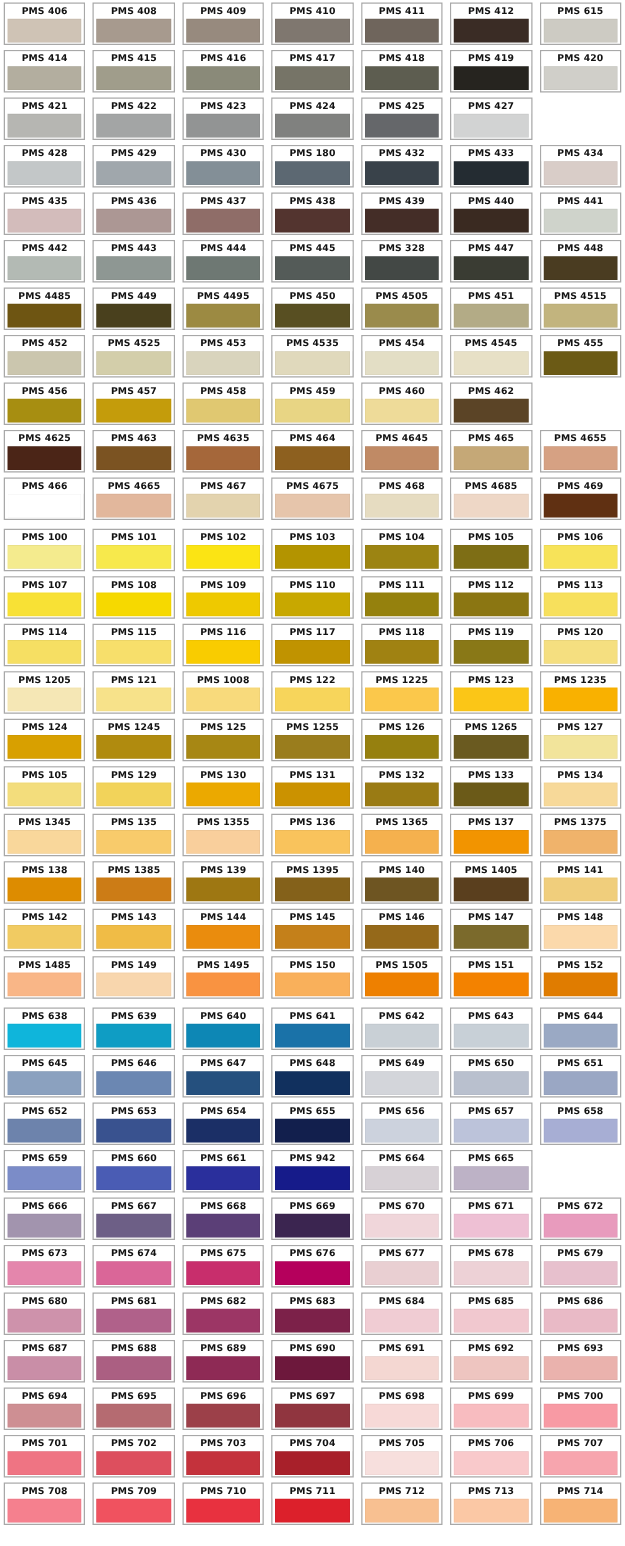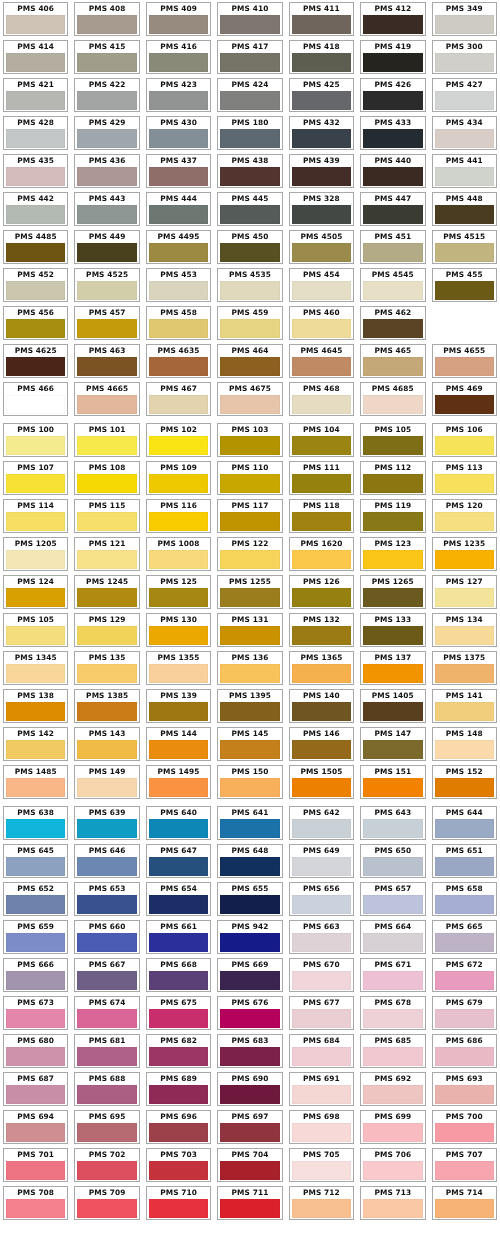--- a/index.html
+++ b/index.html
@@ -126,21 +126,21 @@
         <div class="cell">
           <div class="card">
             <div class="label">PMS 412</div>
             <div class="swatch-wrap">
               <div class="swatch" style="background-color: rgb(58, 44, 37);"></div>
             </div>
           </div>
         </div>
         <div class="cell">
           <div class="card">
-            <div class="label">PMS 349</div>
+            <div class="label">PMS 615</div>
             <div class="swatch-wrap">
               <div class="swatch" style="background-color: rgb(205, 203, 195);"></div>
             </div>
           </div>
         </div>
       </div>
       <div class="row">
         <div class="cell">
           <div class="card">
             <div class="label">PMS 414</div>
@@ -184,21 +184,21 @@
         <div class="cell">
           <div class="card">
             <div class="label">PMS 419</div>
             <div class="swatch-wrap">
               <div class="swatch" style="background-color: rgb(38, 36, 31);"></div>
             </div>
           </div>
         </div>
         <div class="cell">
           <div class="card">
-            <div class="label">PMS 300</div>
+            <div class="label">PMS 420</div>
             <div class="swatch-wrap">
               <div class="swatch" style="background-color: rgb(208, 207, 201);"></div>
             </div>
           </div>
         </div>
       </div>
       <div class="row">
         <div class="cell">
           <div class="card">
             <div class="label">PMS 421</div>
@@ -229,28 +229,20 @@
             <div class="swatch-wrap">
               <div class="swatch" style="background-color: rgb(128, 129, 127);"></div>
             </div>
           </div>
         </div>
         <div class="cell">
           <div class="card">
             <div class="label">PMS 425</div>
             <div class="swatch-wrap">
               <div class="swatch" style="background-color: rgb(101, 103, 106);"></div>
-            </div>
-          </div>
-        </div>
-        <div class="cell">
-          <div class="card">
-            <div class="label">PMS 426</div>
-            <div class="swatch-wrap">
-              <div class="swatch" style="background-color: rgb(43, 43, 43);"></div>
             </div>
           </div>
         </div>
         <div class="cell">
           <div class="card">
             <div class="label">PMS 427</div>
             <div class="swatch-wrap">
               <div class="swatch" style="background-color: rgb(210, 211, 211);"></div>
             </div>
           </div>
@@ -916,21 +908,21 @@
         <div class="cell">
           <div class="card">
             <div class="label">PMS 122</div>
             <div class="swatch-wrap">
               <div class="swatch" style="background-color: rgb(247, 213, 91);"></div>
             </div>
           </div>
         </div>
         <div class="cell">
           <div class="card">
-            <div class="label">PMS 1620</div>
+            <div class="label">PMS 1225</div>
             <div class="swatch-wrap">
               <div class="swatch" style="background-color: rgb(251, 200, 75);"></div>
             </div>
           </div>
         </div>
         <div class="cell">
           <div class="card">
             <div class="label">PMS 123</div>
             <div class="swatch-wrap">
               <div class="swatch" style="background-color: rgb(251, 198, 23);"></div>
@@ -1493,28 +1485,20 @@
             <div class="swatch-wrap">
               <div class="swatch" style="background-color: rgb(42, 47, 156);"></div>
             </div>
           </div>
         </div>
         <div class="cell">
           <div class="card">
             <div class="label">PMS 942</div>
             <div class="swatch-wrap">
               <div class="swatch" style="background-color: rgb(22, 27, 138);"></div>
-            </div>
-          </div>
-        </div>
-        <div class="cell">
-          <div class="card">
-            <div class="label">PMS 663</div>
-            <div class="swatch-wrap">
-              <div class="swatch" style="background-color: rgb(222, 210, 214);"></div>
             </div>
           </div>
         </div>
         <div class="cell">
           <div class="card">
             <div class="label">PMS 664</div>
             <div class="swatch-wrap">
               <div class="swatch" style="background-color: rgb(215, 209, 214);"></div>
             </div>
           </div>

